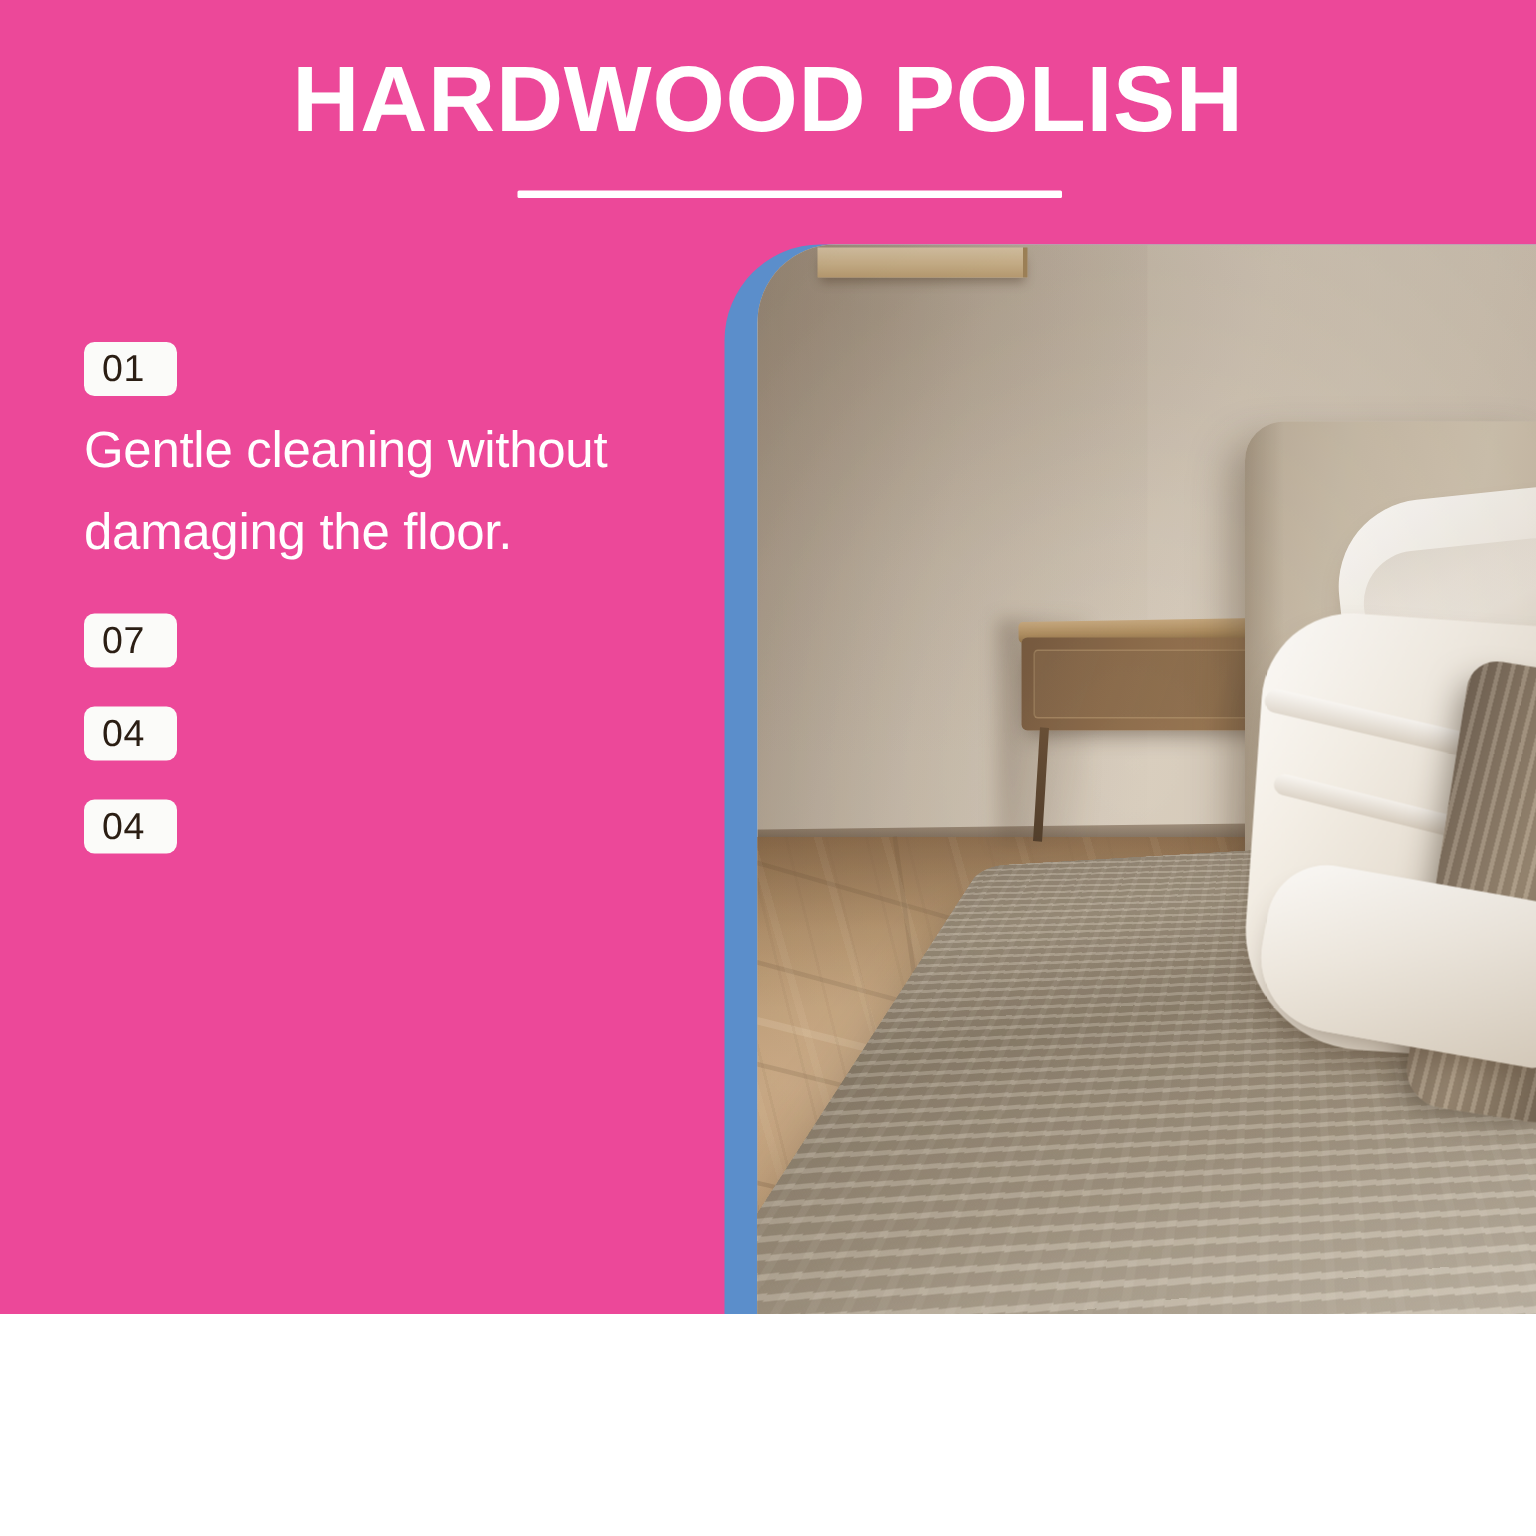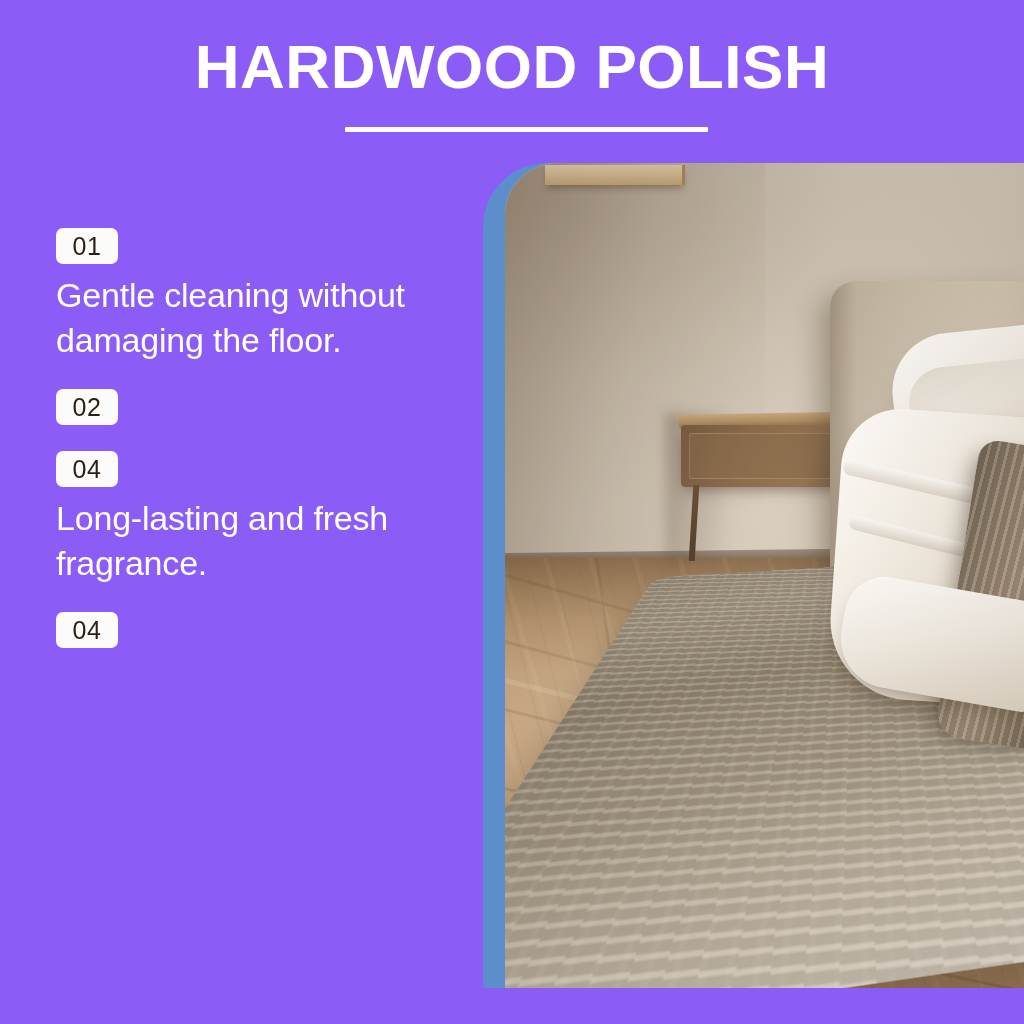--- a/index.html
+++ b/index.html
@@ -3,22 +3,22 @@
 <meta charset="utf-8">
 <style>
   * { margin:0; padding:0; box-sizing:border-box; }
   html, body {
     width:1024px; height:1024px;
     font-family:"Liberation Sans", sans-serif;
     overflow:hidden;
   }
   #poster {
     position:relative;
-    width:1024px; height:1024px;
-    background:#8b5cf6;
+    width:1024px; height:876px;
+    background:#ec4899;
     overflow:hidden;
     text-decoration:underline;
   }
 
   
   #title {
     position:absolute;
     left:0; right:0; top:34px;
     text-align:center;
     color:#FFFFFF;
@@ -46,29 +46,28 @@
   .feature:last-child { margin-bottom:16px; }
   .badge {
     display:inline-block;
     background:#FBFBF9;
     color:#2B1E14;
     font-size:25px;
     line-height:36px;
     height:36px;
     min-width:62px;
     padding:0 12px;
-    text-align:center;
     border-radius:7px;
     letter-spacing:0.5px;
   }
   .feature-text {
     margin-top:9px;
     color:#FFFFFF;
     font-size:34px;
-    line-height:45px;
+    line-height:55px;
     letter-spacing:-0.2px;
     white-space:pre-line;
   }
 
   
   #panel-stroke {
     position:absolute;
     left:483px; top:163px;
     width:545px; height:825px;
     background:#5B8ECB;
@@ -319,27 +318,25 @@
 
   <div id="features">
 
     <div class="feature">
       <span class="badge">01</span>
       <div class="feature-text">Gentle cleaning without
 damaging the floor.</div>
     </div>
 
     <div class="feature">
-      <span class="badge">02</span>
+      <span class="badge">07</span>
     </div>
 
     <div class="feature">
       <span class="badge">04</span>
-      <div class="feature-text">Long-lasting and fresh
-fragrance.</div>
     </div>
 
     <div class="feature">
       <span class="badge">04</span>
     </div>
 
   </div>
 
   <div id="panel-stroke"></div>
   <div id="photo">

